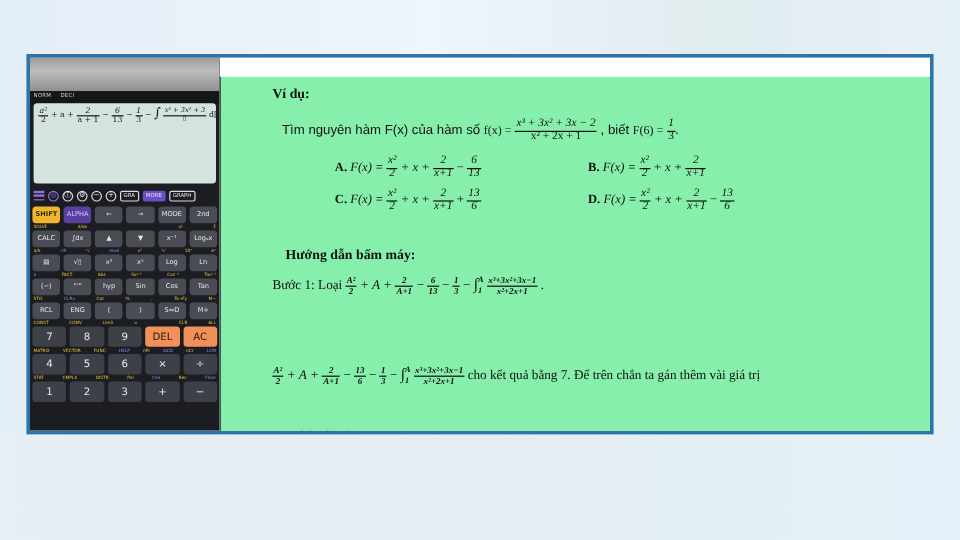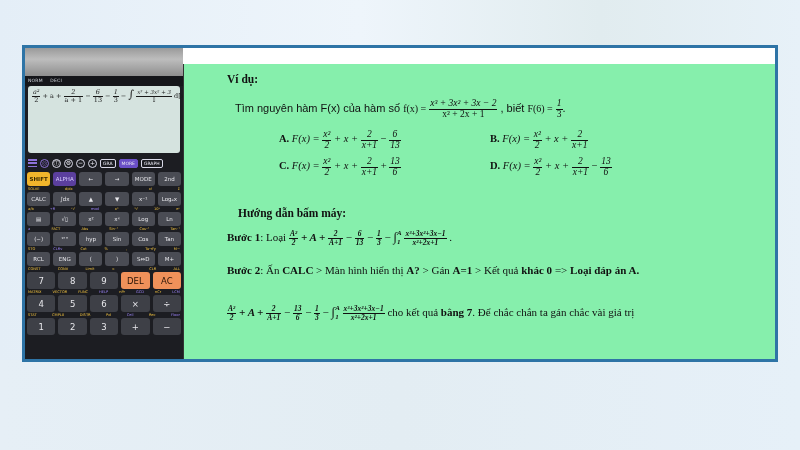--- a/index.html
+++ b/index.html
@@ -74,21 +74,21 @@
   .doc .title { position: absolute; left: 43px; top: 9px; font-weight: bold; font-size: 11.5px; }
   .doc .problem { position: absolute; left: 51px; top: 35px; font-size: 11px; font-family: "Liberation Sans", sans-serif; white-space: nowrap; }
   .mathf { font-family: "Liberation Serif", serif; font-size: 10px; }
   .problem .frac { font-size: 9.5px; }
   .opt { position: absolute; font-size: 10.5px; white-space: nowrap; }
   .opt b { font-weight: bold; }
   .opt i { font-style: italic; }
   .opt .frac { font-size: 9.5px; font-style: italic; }
   .guide-title { position: absolute; left: 43px; top: 143px; font-weight: bold; font-size: 11.5px; margin-left: 11px; }
   .step { position: absolute; left: 43px; font-size: 11px; white-space: nowrap; }
-  .step b { font-weight: bold; }
+  .step b { font-weight: normal; }
   .step .frac { font-size: 7.5px; font-weight: bold; font-style: italic; }
   .step .int { font-size: 13px; }
   .step .lims { display: inline-block; vertical-align: middle; font-size: 7px; font-style: italic; font-weight: bold; line-height: 9px; }
   .red-mark { position: absolute; bottom: 0; height: 4px; background: #c0504d; border-radius: 1px; }
 </style>
 </head>
 <body>
 
 <div class="slide-bg-bottom"></div>
 
@@ -321,36 +321,33 @@
       <span>−</span>
       <span class="frac"><span class="num">6</span><span class="den">13</span></span>
       <span>−</span>
       <span class="frac"><span class="num">1</span><span class="den">3</span></span>
       <span>−</span>
       <span class="int">∫</span><span class="lims"><span style="display:block">A</span><span style="display:block">1</span></span>
       <span class="frac"><span class="num">x³+3x²+3x−1</span><span class="den">x²+2x+1</span></span>
       <span>.</span>
     </div>
 
-    <div class="step" style="top:200px">
-      <b>Bước 2</b><span>: Ấn </span><b>CALC</b><span> &gt; Màn hình hiển thị </span><b>A?</b><span> &gt; Gán </span><b>A=1</b><span> &gt; Kết quả </span><b>khác 0</b><span> =&gt; </span><b>Loại đáp án A.</b>
-    </div>
 
     <div class="step" style="top:240px">
       <span class="frac"><span class="num">A²</span><span class="den">2</span></span>
       <b><i>+ A +</i></b>
       <span class="frac"><span class="num">2</span><span class="den">A+1</span></span>
       <span>−</span>
       <span class="frac"><span class="num">13</span><span class="den">6</span></span>
       <span>−</span>
       <span class="frac"><span class="num">1</span><span class="den">3</span></span>
       <span>−</span>
       <span class="int">∫</span><span class="lims"><span style="display:block">A</span><span style="display:block">1</span></span>
       <span class="frac"><span class="num">x³+3x²+3x−1</span><span class="den">x²+2x+1</span></span>
-      <span> cho kết quả </span><b>bằng 7</b><span>. Để chắc chắn ta gán chắc vài giá trị</span>
+      <span> cho kết quả </span><b>bằng 7</b><span>. Để trên chắn ta gán thêm vài giá trị</span>
     </div>
 
     <div class="step" style="top:294px">
       <span>=&gt; </span><b>Nhập đáp án D.</b>
     </div>
 
     <div class="red-mark" style="left:520px;width:7px"></div>
     <div class="red-mark" style="left:538px;width:3px"></div>
   </div>
 </div>

